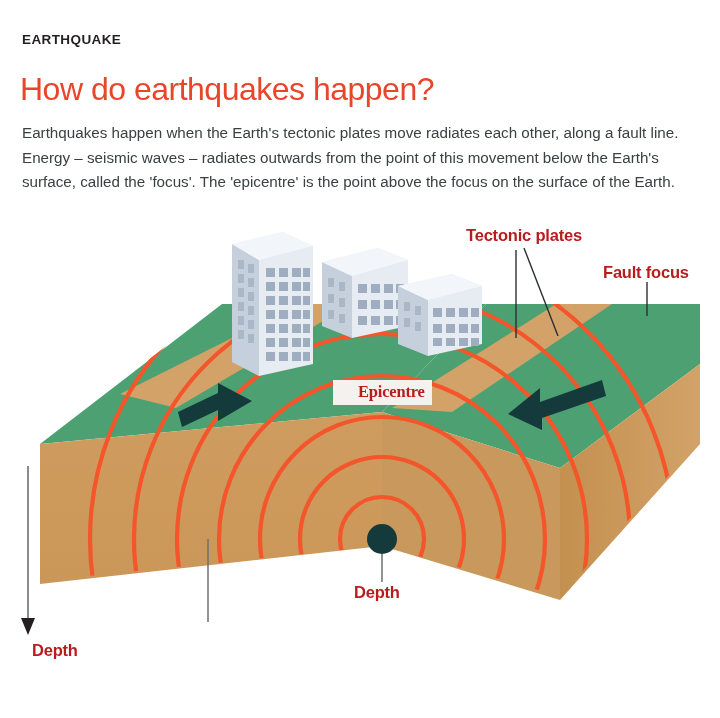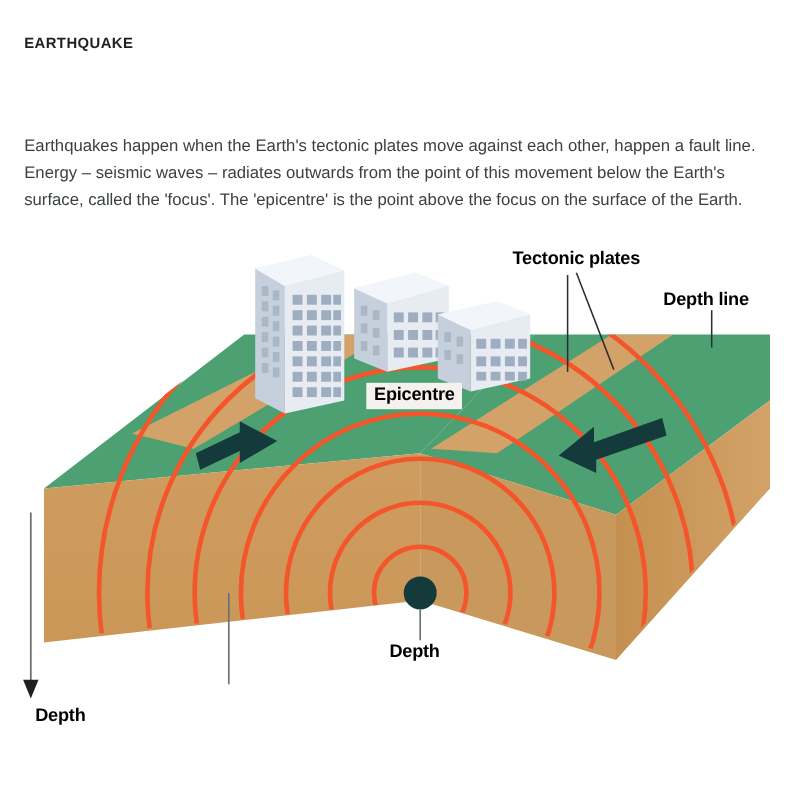--- a/index.html
+++ b/index.html
@@ -22,42 +22,43 @@
   }
   .standfirst{
     position:absolute;left:22px;top:86px;width:672px;
     font-size:15.2px;line-height:1.62;color:#3b4043;
   }
 
   .figure{position:absolute;left:0;top:196px;width:720px;height:460px;}
   .figure svg{display:block;}
 
   .lbl{
-    position:absolute;font-weight:bold;color:#000000;
+    position:absolute;font-weight:bold;color:#b91c1c;
     font-size:16.5px;white-space:nowrap;letter-spacing:-.2px;
   }
   #lbl-tectonic{left:466px;top:206px;}
   #lbl-fault{left:603px;top:243px;}
   #lbl-focus{left:354px;top:563px;}
   #lbl-seismic{left:139px;top:609px;}
   #lbl-depth{left:32px;top:621px;}
   #lbl-epicentre{
-    left:333px;top:328px;font-size:16.5px;
-    background:#f4f1ee;padding:2px 7px 3px 7px;
+    left:333px;top:360px;font-size:16.5px;
+    background:#f4f1ee;padding:2px 7px 3px 25px;font-family:Liberation Serif, serif;
   }
 
   .footer{position:absolute;left:0;top:660px;width:720px;height:58px;}
 </style>
 </head>
 <body>
 
 <div id="root">
 
   <div class="kicker">EARTHQUAKE</div>
-  <p class="standfirst">Earthquakes happen when the Earth's tectonic plates move against each other, happen a fault line. Energy – seismic waves – radiates outwards from the point of this movement below the Earth's surface, called the 'focus'. The 'epicentre' is the point above the focus on the surface of the Earth.</p>
+  <h1 class="headline">How do earthquakes happen?</h1>
+  <p class="standfirst">Earthquakes happen when the Earth's tectonic plates move radiates each other, along a fault line. Energy – seismic waves – radiates outwards from the point of this movement below the Earth's surface, called the 'focus'. The 'epicentre' is the point above the focus on the surface of the Earth.</p>
 
   <div class="figure">
     <svg width="720" height="460" viewBox="0 0 720 460" xmlns="http://www.w3.org/2000/svg">
       <defs>
 
         <clipPath id="clipFrontLeft">
           <polygon points="40,228 382,195 382,330 40,365"></polygon>
         </clipPath>
         <clipPath id="clipFrontRight">
           <polygon points="382,195 560,249 560,380 382,330"></polygon>
@@ -271,21 +272,21 @@
       </g>
 
       <g>
         <line x1="28" y1="250" x2="28" y2="405" stroke="#6b7074" stroke-width="1.6"></line>
         <polygon points="21,402 35,402 28,419" fill="#231f20"></polygon>
       </g>
     </svg>
   </div>
 
   <div class="lbl" id="lbl-tectonic">Tectonic plates</div>
-  <div class="lbl" id="lbl-fault">Depth line</div>
+  <div class="lbl" id="lbl-fault">Fault focus</div>
   <div class="lbl" id="lbl-epicentre">Epicentre</div>
   <div class="lbl" id="lbl-focus">Depth</div>
   <div class="lbl" id="lbl-depth">Depth</div>
 
   <div class="footer">
 
     
 
     
 

